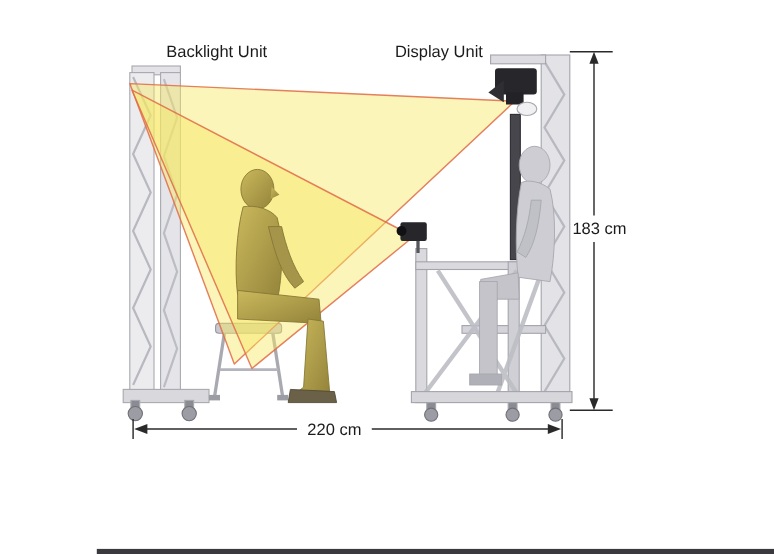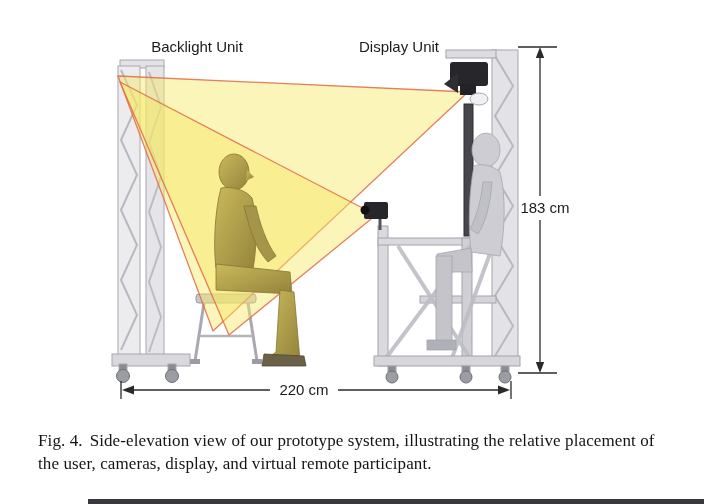--- a/index.html
+++ b/index.html
@@ -154,19 +154,16 @@
       <line x1="338" y1="390" x2="499" y2="390"></line>
       <polygon points="122,390 134,385.5 134,394.5" fill="#2a2a2a" stroke="none"></polygon>
       <polygon points="510,390 498,385.5 498,394.5" fill="#2a2a2a" stroke="none"></polygon>
       <text class="dim-label" x="304" y="395" text-anchor="middle" stroke="none">220 cm</text>
     </g>
 
     <text class="unit-label" x="197" y="52" text-anchor="middle">Backlight Unit</text>
     <text class="unit-label" x="399" y="52" text-anchor="middle">Display Unit</text>
   </svg>
 
-  <div class="caption">
-    <span class="tag">Fig. 4.</span><span>Side-elevation view of our prototype system, illustrating the relative placement of the user, cameras, display, and virtual remote participant.</span>
-  </div>
 
   <div class="bottom-rule"></div>
 
 </div>
 
 </body></html>

